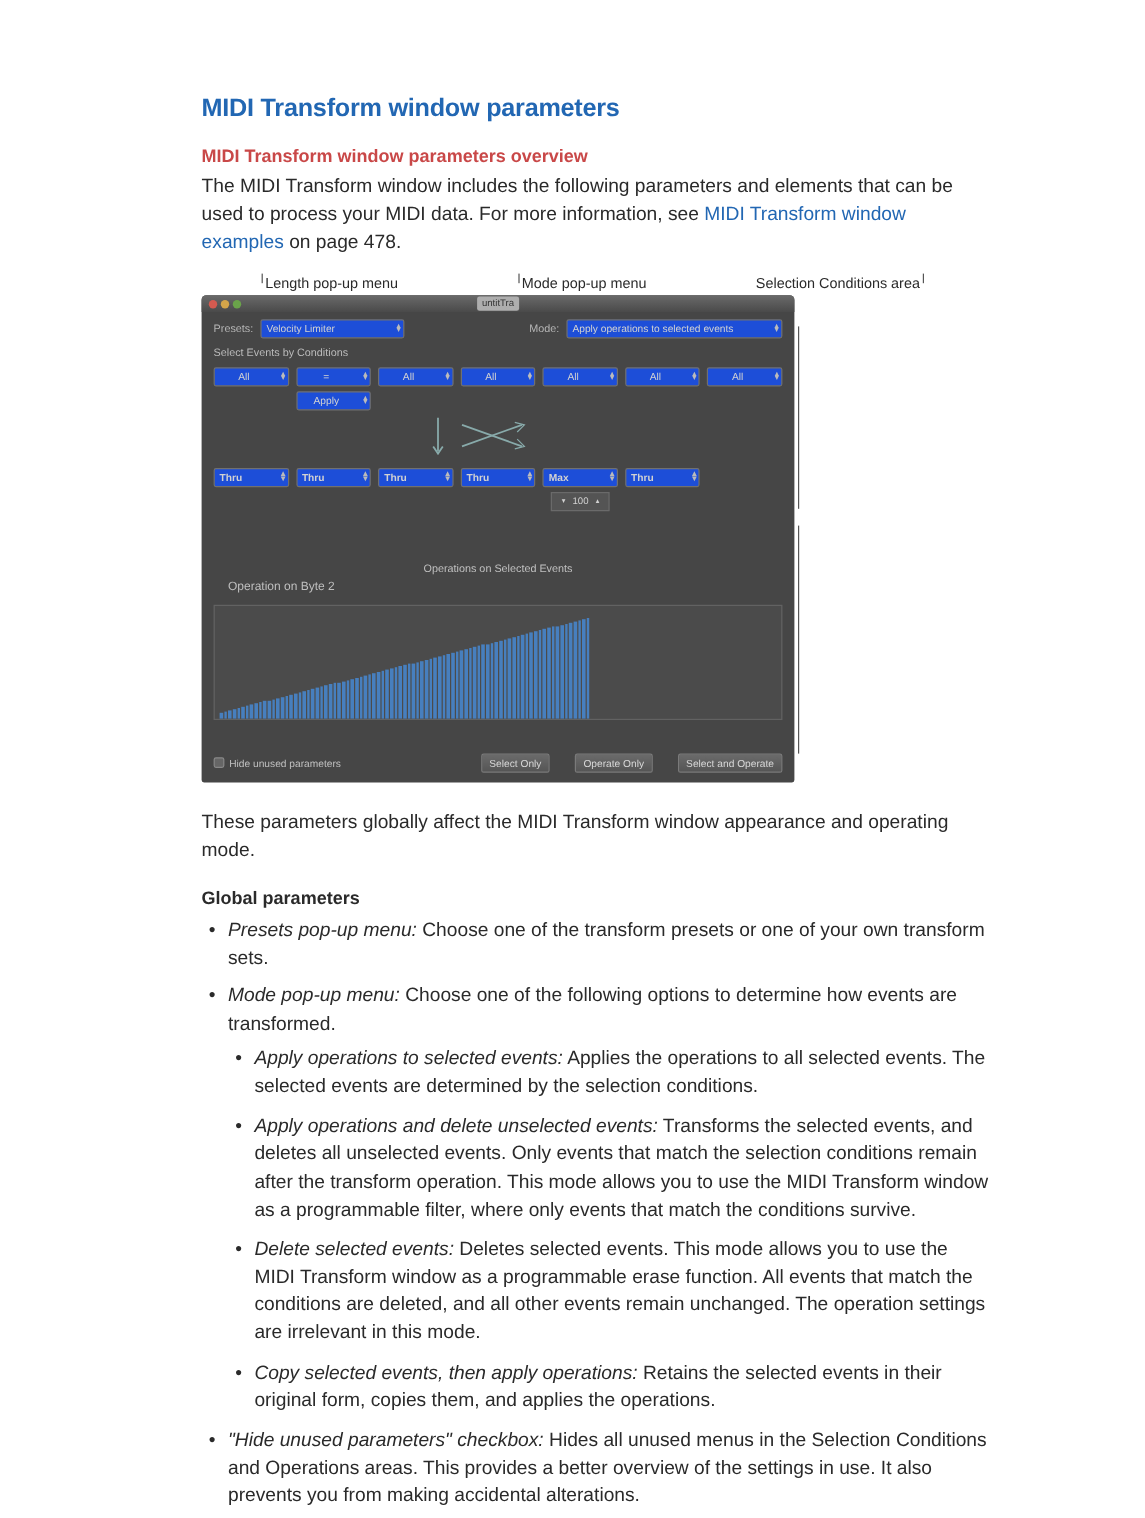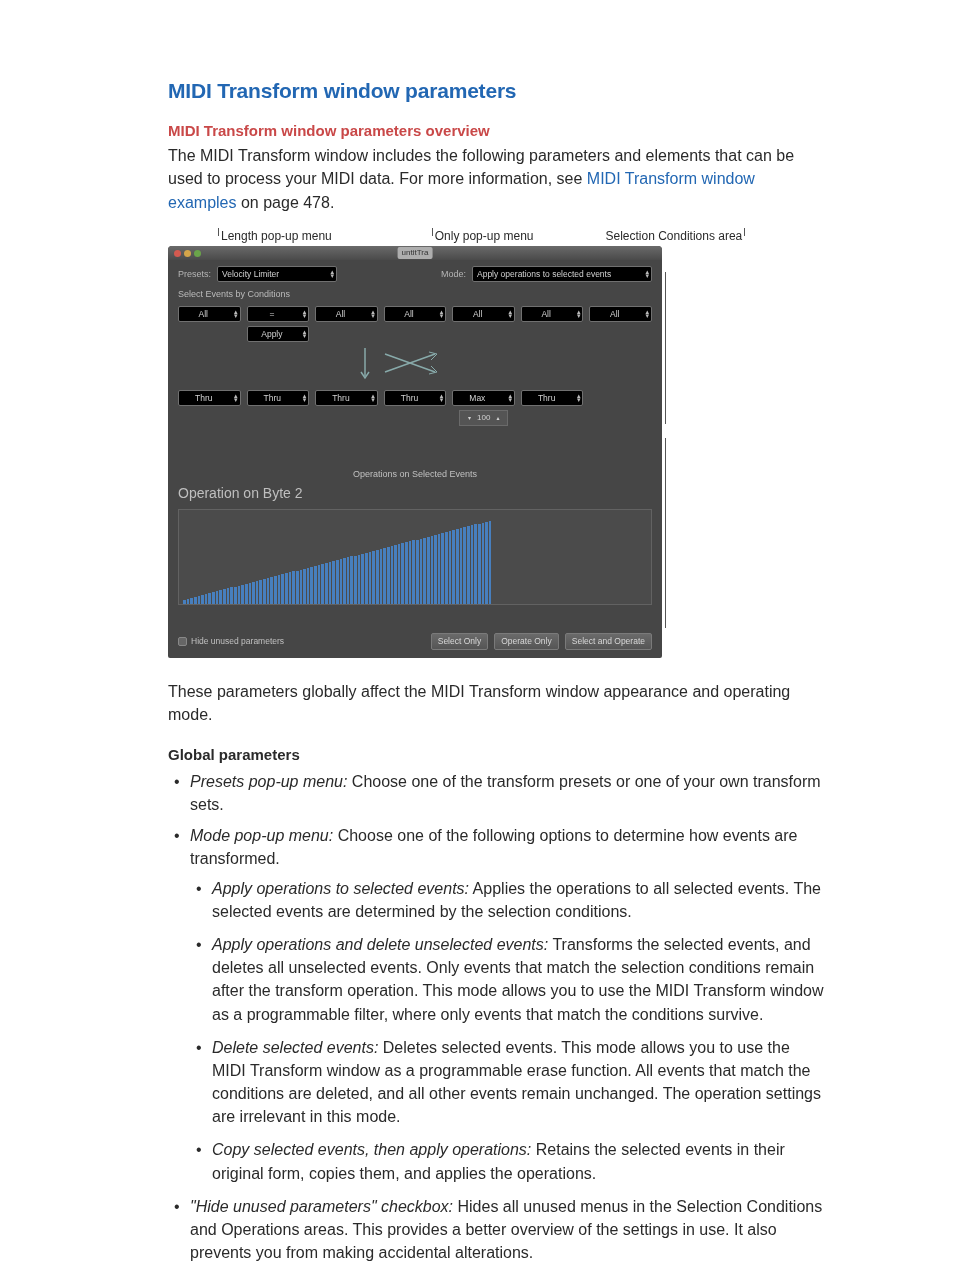--- a/index.html
+++ b/index.html
@@ -58,21 +58,21 @@
   .callouts-top {
     display: flex;
     font-size: 12px;
     color: #2a2a2a;
     margin-bottom: 1px;
     padding-left: 50px;
   }
   .callouts-top span { white-space: nowrap; }
   .callouts-top .c1 { flex: 0 0 auto; }
   .callouts-top .c2 { flex: 0 0 auto; margin-left: 100px; }
-  .callouts-top .c3 { flex: 0 0 auto; margin-left: 72px; }
+  .callouts-top .c3 { flex: 0 0 auto; margin-left: 91px; }
   .callouts-top .tick {
     display: inline-block;
     width: 1px; height: 8px; background: #555;
     vertical-align: top;
     margin-right: 2px;
   }
   .window {
     background: #464646;
     border-radius: 4px 4px 2px 2px;
     width: 494px;
@@ -96,21 +96,21 @@
   .tl.grn { background: #6aa44a; }
   .win-tb-title {
     position: absolute; left: 50%; transform: translateX(-50%);
     font-size: 8px; color: #333; background: #aeaeae;
     padding: 0 4px; border-radius: 2px;
   }
   .win-body { padding: 6px 10px 8px 10px; }
   .row { display: flex; align-items: center; gap: 6px; margin-bottom: 6px; }
   .lbl { color: #b5b5b5; font-size: 9px; }
   .popup {
-    background: #000000;
+    background: #1d4ed8;
     border: 1px solid #707070;
     border-radius: 2px;
     padding: 1px 12px 1px 4px;
     color: #d2d2d2;
     font-size: 8.5px;
     position: relative;
     min-height: 12px;
     display: inline-flex;
   }
   .popup .arrows {
@@ -130,31 +130,31 @@
   .col-head { font-size: 8px; color: #bfbfbf; }
   .popup.sm { width: 100%; justify-content: center; padding-left: 0; }
   .arrow-connect {
     height: 44px;
     display: flex;
     justify-content: center;
     align-items: center;
   }
   .arrow-connect svg { margin-left: -30px; }
   .ops-row { display: flex; gap: 6px; }
-  .ops-row .popup.sm { flex: 1 1 0; justify-content: flex-start; padding-left: 16px; }
+  .ops-row .popup.sm { flex: 1 1 0; justify-content: flex-start; padding-left: 4px; font-weight: bold; }
   .numfield {
     background: #545454; border: 1px solid #6a6a6a;
     padding: 1px 8px; font-size: 8px; color: #d2d2d2;
     display: flex; align-items: center; gap: 6px;
   }
   .ops-title-center {
     text-align: center; font-size: 9px; color: #c0c0c0;
     margin-top: 42px;
   }
-  .byte2 { font-size: 14px; color: #bfbfbf; margin: 2px 0 6px 0; }
+  .byte2 { font-size: 10px; color: #bfbfbf; margin: 2px 0 6px 12px; }
   .chart-box {
     height: 96px;
     background: #4b4b4b;
     border: 1px solid #626262;
     position: relative;
     overflow: hidden;
   }
   .bars {
     position: absolute; bottom: 0; left: 0;
     display: flex; align-items: flex-end;
@@ -180,21 +180,21 @@
     border-radius: 2px;
   }
   .btn {
     background: linear-gradient(#6a6a6a,#555);
     border: 1px solid #7a7a7a;
     border-radius: 2px;
     color: #d8d8d8;
     font-size: 8.5px;
     padding: 1px 6px;
   }
-  .btns { display: flex; gap: 6px; }
+  .btns { display: flex; gap: 21px; }
   .callouts-bot {
     display: flex;
     font-size: 12px;
     color: #2a2a2a;
     margin-top: 2px;
   }
   .callouts-bot .tick-up {
     display: inline-block; width: 1px; height: 8px; background: #555; margin-right: 3px;
     vertical-align: bottom;
   }
@@ -225,21 +225,21 @@
 <h3 class="sub-title">MIDI Transform window parameters overview</h3>
 <p class="intro">
   <span>The MIDI Transform window includes the following parameters and elements that can be used to process your MIDI data. For more information, see </span>
   <a href="#" class="link">MIDI Transform window examples</a>
   <span> on page 478.</span>
 </p>
 
 <div class="figure">
   <div class="callouts-top">
     <span class="c1"><span class="tick"></span><span>Length pop-up menu</span></span>
-    <span class="c2"><span class="tick"></span><span>Only pop-up menu</span></span>
+    <span class="c2"><span class="tick"></span><span>Mode pop-up menu</span></span>
     <span class="c3"><span>Selection Conditions area</span><span class="tick" style="margin-left:2px;"></span></span>
   </div>
 
   <div class="window">
     <div class="side-tick-right"></div>
     <div class="side-tick-right2"></div>
     <div class="win-titlebar">
       <div class="trafficlights">
         <span class="tl red"></span>
         <span class="tl yel"></span>

